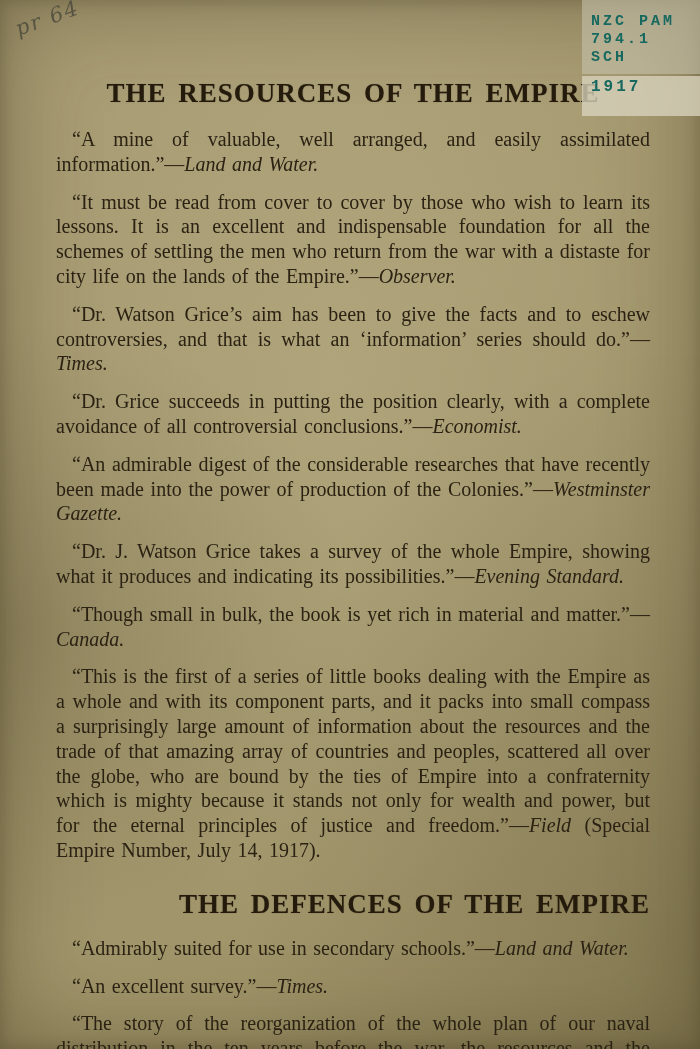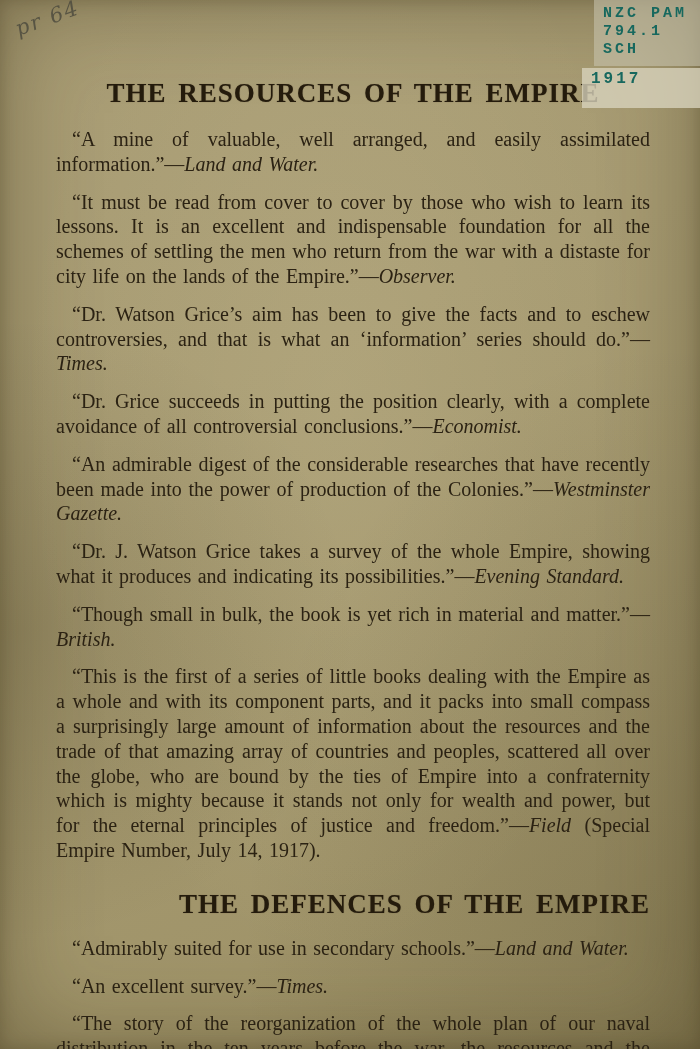--- a/index.html
+++ b/index.html
@@ -75,25 +75,24 @@
     top: 0;
     right: 0;
     width: 118px;
     font-family: "Liberation Mono", monospace;
     font-weight: bold;
     color: #17685e;
   }
 
   .stamp .stamp-top {
     background: rgba(203,198,179,0.55);
-    padding: 5px 6px 7px 9px;
+    padding: 13px 6px 7px 9px;
     font-size: 15px;
     line-height: 1.2;
     letter-spacing: 3px;
-    margin-left: 12px;
   }
 
   .stamp .stamp-year {
     background: rgba(216,211,190,0.78);
     margin-top: 2px;
     padding: 2px 6px 20px 9px;
     font-size: 16px;
     letter-spacing: 3px;
   }
 </style>
@@ -122,21 +121,21 @@
     <p class="quote"><span>“It must be read from cover to cover by those who wish to learn its lessons.  It is an excellent and indispensable foundation for all the schemes of settling the men who return from the war with a distaste for city life on the lands of the Empire.”—</span><em>Observer.</em></p>
 
     <p class="quote"><span>“Dr. Watson Grice’s aim has been to give the facts and to eschew controversies, and that is what an ‘information’ series should do.”—</span><em>Times.</em></p>
 
     <p class="quote"><span>“Dr. Grice succeeds in putting the position clearly, with a complete avoidance of all controversial conclusions.”—</span><em>Economist.</em></p>
 
     <p class="quote"><span>“An admirable digest of the considerable researches that have recently been made into the power of production of the Colonies.”—</span><em>Westminster Gazette.</em></p>
 
     <p class="quote"><span>“Dr. J. Watson Grice takes a survey of the whole Empire, showing what it produces and indicating its possibilities.”—</span><em>Evening Standard.</em></p>
 
-    <p class="quote"><span>“Though small in bulk, the book is yet rich in material and matter.”—</span><em>British.</em></p>
+    <p class="quote"><span>“Though small in bulk, the book is yet rich in material and matter.”—</span><em>Canada.</em></p>
 
     <p class="quote"><span>“This is the first of a series of little books dealing with the Empire as a whole and with its component parts, and it packs into small compass a surprisingly large amount of information about the resources and the trade of that amazing array of countries and peoples, scattered all over the globe, who are bound by the ties of Empire into a confraternity which is mighty because it stands not only for wealth and power, but for the eternal principles of justice and freedom.”—</span><em>Field</em><span> (Special Empire Number, July 14, 1917).</span></p>
 
     <h1 class="section-title second">THE DEFENCES OF THE EMPIRE</h1>
 
 
     <p class="quote"><span>“Admirably suited for use in secondary schools.”—</span><em>Land and Water.</em></p>
 
     <p class="quote"><span>“An excellent survey.”—</span><em>Times.</em></p>
 

